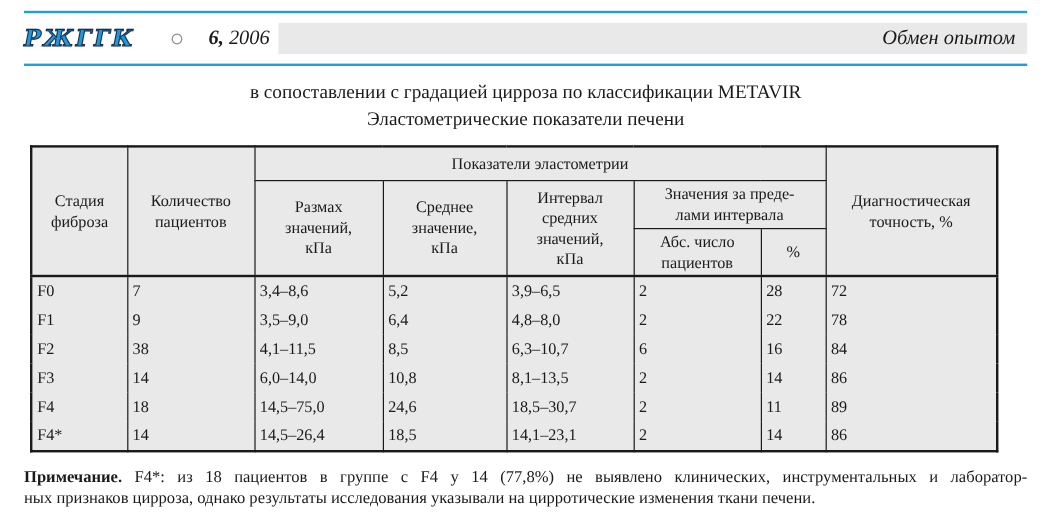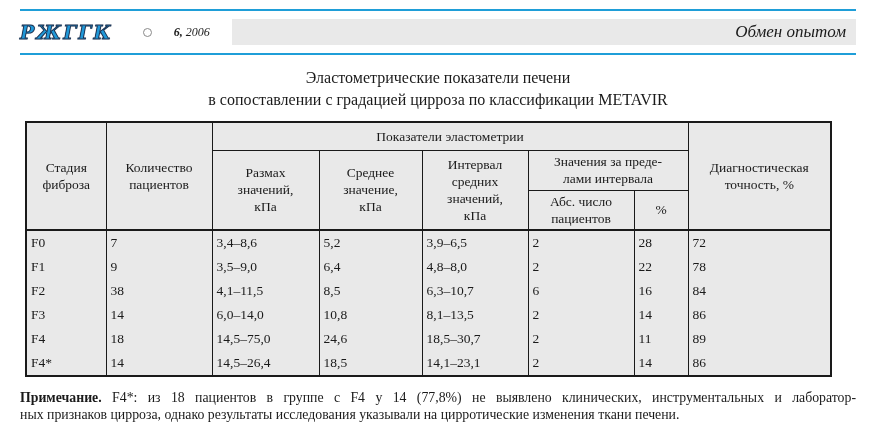--- a/index.html
+++ b/index.html
@@ -44,21 +44,21 @@
   .ring {
     width: 7px;
     height: 7px;
     border: 1.5px solid #8a8a8a;
     border-radius: 50%;
     margin-left: 30px;
     flex: none;
   }
   .issue {
     margin-left: 22px;
-    font-size: 12px;
+    font-size: 17px;
     white-space: nowrap;
   }
   .issue-num { font-weight: bold; }
   .issue-year { font-weight: normal; }
 
   .section-band {
     flex: 1;
     height: 26px;
     line-height: 26px;
     background: #e9e9e9;
@@ -126,22 +126,22 @@
       <span class="ring"></span>
       <span class="issue"><span class="issue-num">6,</span>
         <span class="issue-year">2006</span></span>
     </div>
     <div class="section-band">Обмен опытом</div>
   </div>
 
   <div class="rule rule-mid"></div>
 
   <div class="title">
+    <div>в сопоставлении с градацией цирроза по классификации METAVIR</div>
     <div>Эластометрические показатели печени</div>
-    <div>в сопоставлении с градацией цирроза по классификации METAVIR</div>
   </div>
 
   <table class="data">
     <colgroup>
       <col style="width:80px">
         <col style="width:106px">
         <col style="width:107px">
         <col style="width:103px">
       <col style="width:106px">
         <col style="width:106px">

